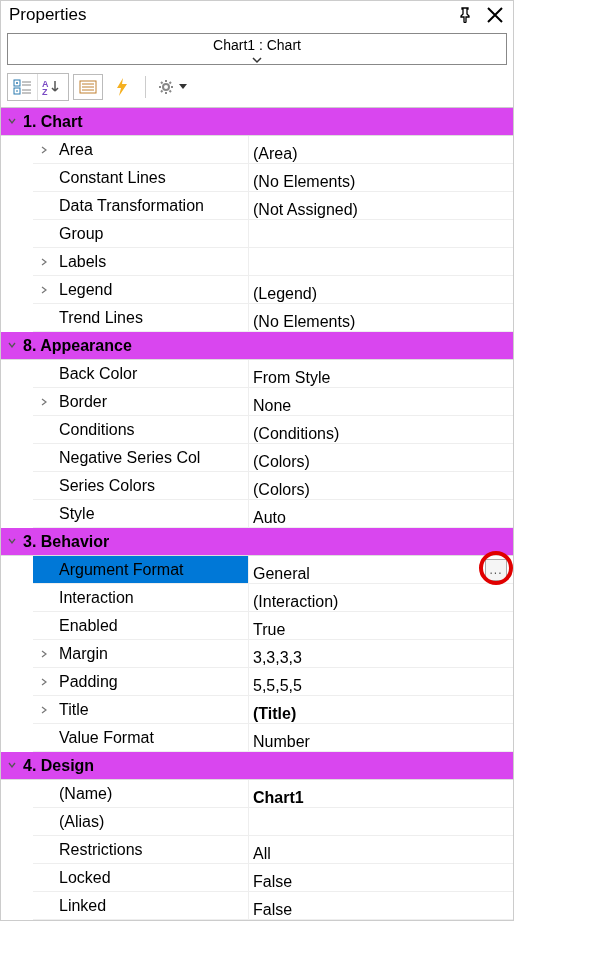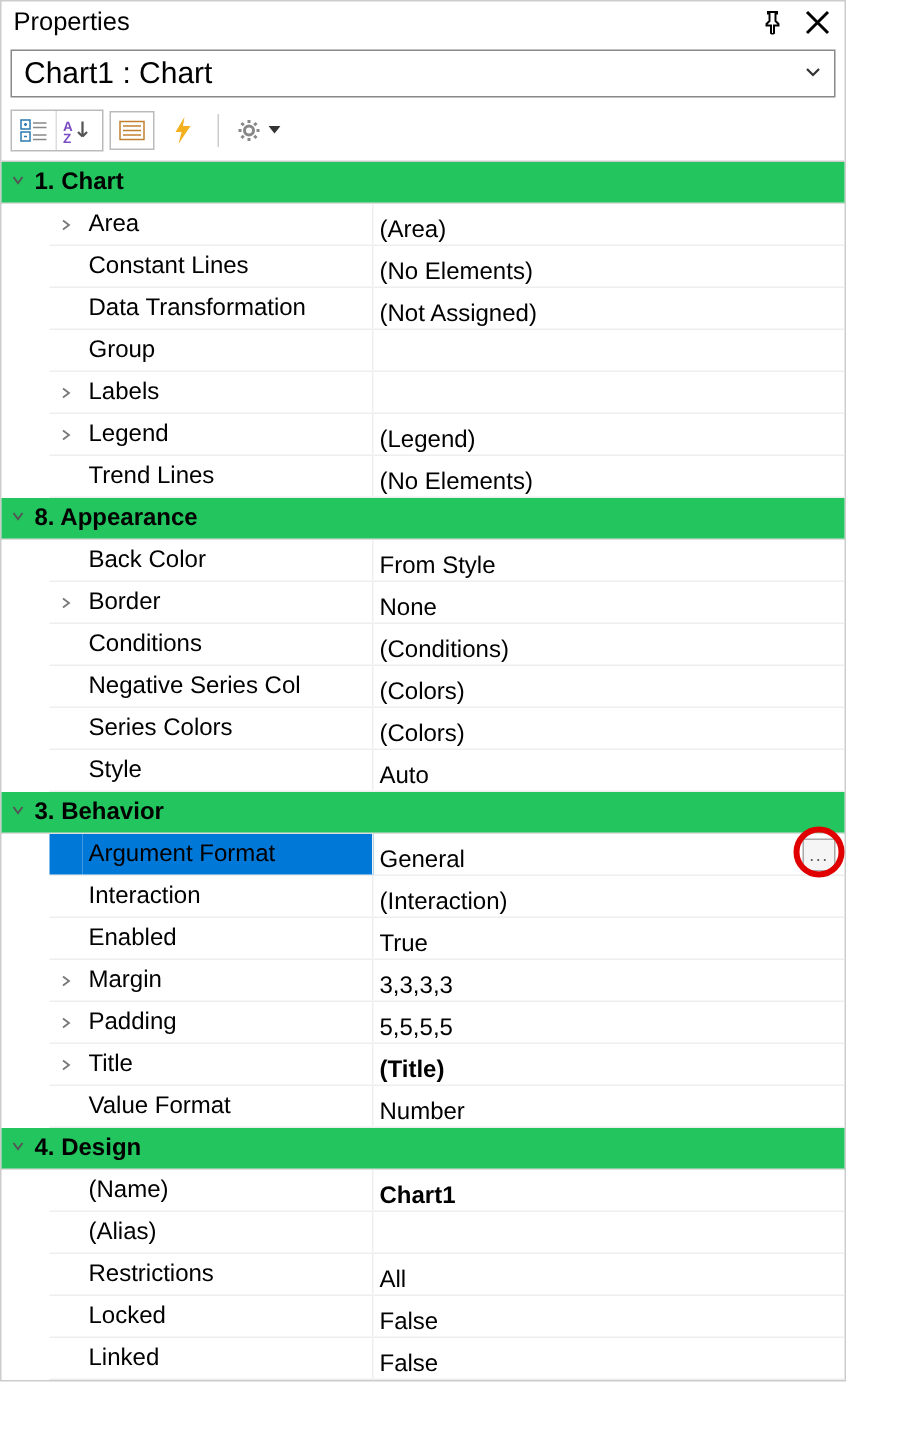--- a/index.html
+++ b/index.html
@@ -5,41 +5,42 @@
     * { box-sizing: border-box; margin: 0; padding: 0; }
     body {
       font-family: "Segoe UI", Arial, sans-serif;
       font-size: 15px;
       background: #fff;
       width: 598px;
       height: 970px;
       position: relative;
     }
     .panel {
-      width: 564px;
+      width: 514px;
       border: 1px solid #ccc;
       background: #fff;
     }
     .titlebar {
       display: flex;
       align-items: center;
       padding: 4px 8px 6px 8px;
       font-size: 17px;
     }
     .titlebar-text { flex: 1; }
     .titlebar-icons { display: flex; gap: 12px; align-items: center; }
     .pin-icon svg, .close-icon svg { display: block; }
     .selector {
       margin: 2px 6px 6px 6px;
       border: 1px solid #888;
       display: flex;
       align-items: center;
       padding: 3px 8px;
-      font-size: 20px;
+      font-size: 14px;
       height: 32px;
+      flex-direction: column;
     }
     .selector-text { flex: 1; }
     .chev { font-size: 14px; color: #333; }
     .toolbar {
       display: flex;
       align-items: center;
       padding: 2px 6px 6px 6px;
       gap: 4px;
     }
     .tbgroup {
@@ -62,21 +63,21 @@
       height: 22px;
       background: #ccc;
       margin: 0 4px;
     }
     .grid {
       border-top: 1px solid #ccc;
     }
     .cat {
       display: flex;
       align-items: center;
-      background: #22c55e;
+      background: #d946ef;
       border-bottom: 1px solid #ddd;
       height: 28px;
       font-weight: bold;
       font-size: 16px;
     }
     .expcol {
       width: 22px;
       text-align: center;
       font-size: 11px;
       color: #555;

